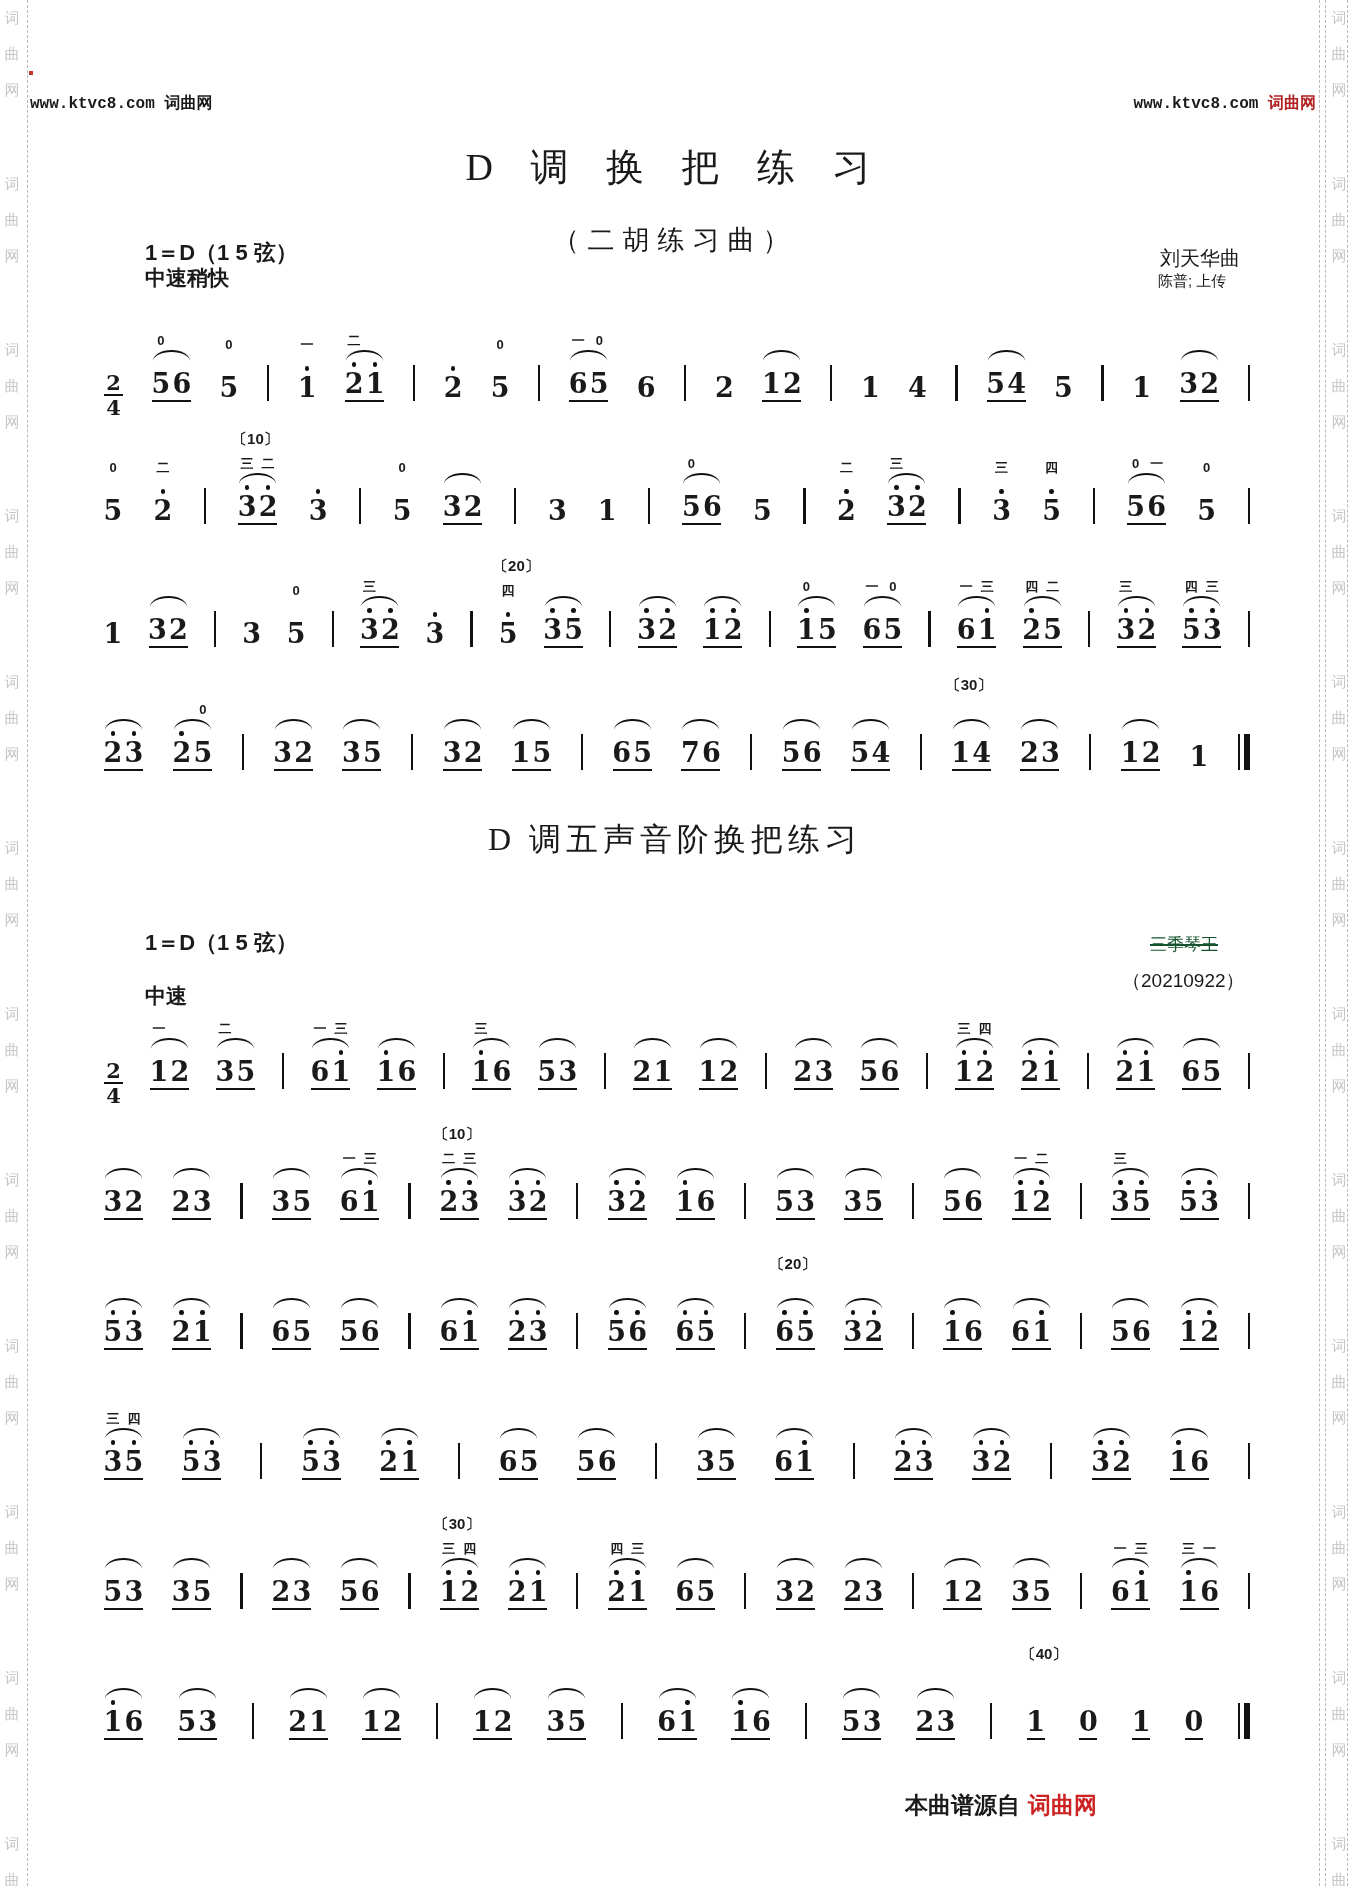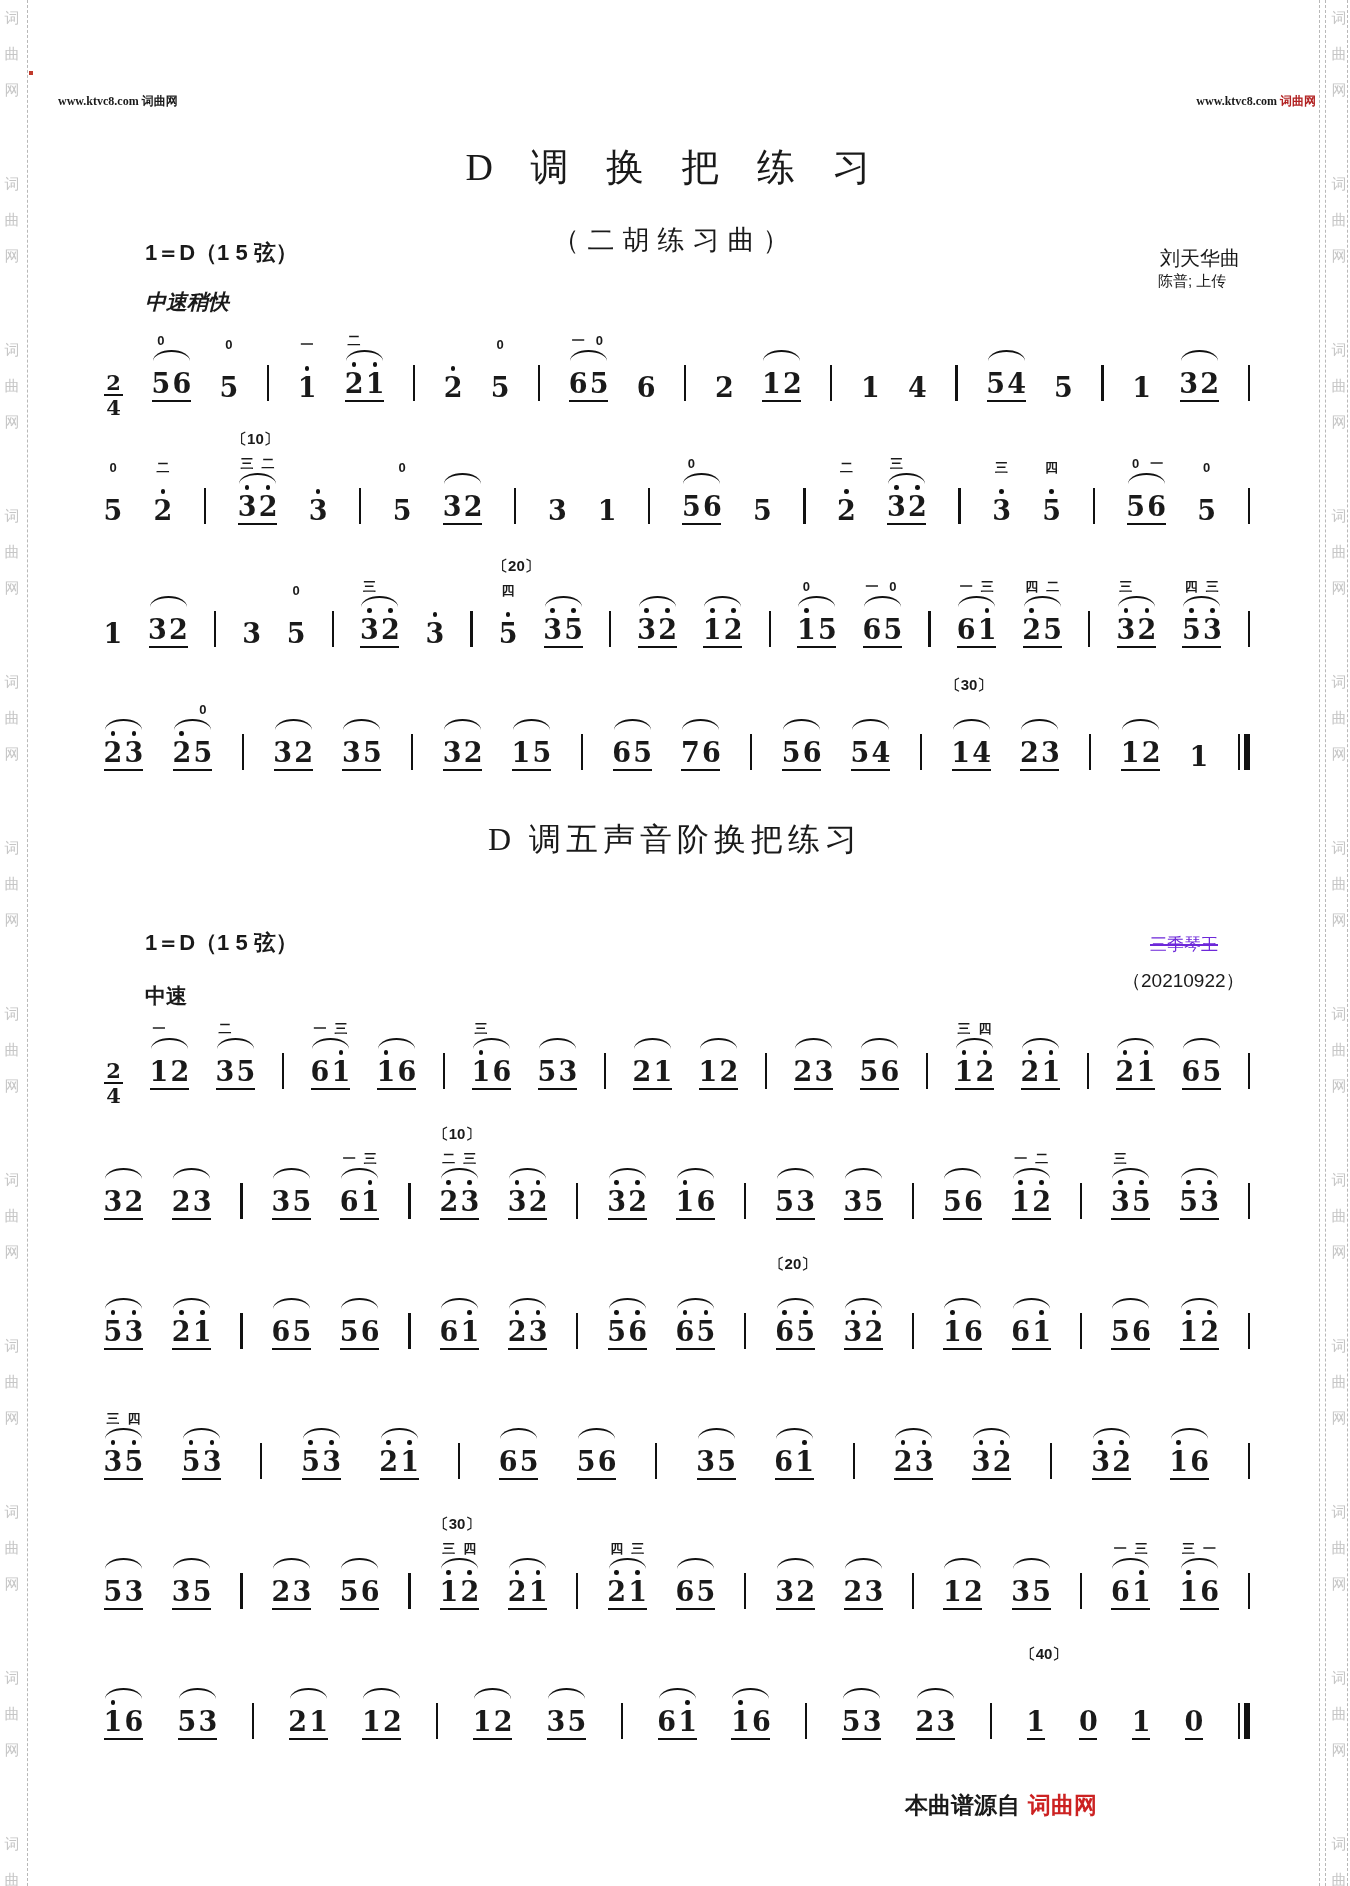--- a/index.html
+++ b/index.html
@@ -4,37 +4,37 @@
 <style>
   html,body{margin:0;padding:0;background:#ffffff;}
   .page{position:relative;width:1350px;height:1886px;background:#fff;overflow:hidden;
         font-family:"Liberation Sans",sans-serif;color:#1a1a1a;}
   
   .wm-col{position:absolute;top:0;width:20px;text-align:center;}
   .wm-col .wm-ch{display:block;font-size:15px;line-height:36px;color:#c6c6c6;}
   .wm-col .wm-gap{display:block;height:58px;}
   .dash{position:absolute;top:0;bottom:0;width:0;border-left:1px dashed #b8b8b8;}
   
-  .hdr{position:absolute;top:93px;font-family:Liberation Serif, serif;font-size:12px;font-weight:bold;margin-left:28px;}
+  .hdr{position:absolute;top:93px;font-family:Liberation Mono, monospace;font-size:16px;font-weight:bold;}
   .hdr-left{left:30px;}
   .hdr-right{right:34px;}
   .red{color:#b22222;}
   .speck{position:absolute;left:29px;top:71px;width:4px;height:4px;background:#c0392b;}
   
   .title1{position:absolute;top:142px;left:0;width:100%;text-align:center;
           font-size:38px;font-weight:normal;letter-spacing:14px;font-family:"Liberation Serif",serif;}
   .subtitle1{position:absolute;top:222px;left:0;width:100%;text-align:center;
           font-size:27px;letter-spacing:8px;font-family:"Liberation Serif",serif;}
   .title2{position:absolute;top:818px;left:0;width:100%;text-align:center;
           font-size:32px;font-weight:normal;letter-spacing:5px;font-family:"Liberation Serif",serif;}
   .keytxt{position:absolute;left:145px;font-size:22px;font-weight:bold;text-align:center;}
   .tempo{position:absolute;left:145px;font-size:21px;font-weight:bold;}
   .composer{position:absolute;left:1160px;top:245px;font-size:20px;}
   .uploader{position:absolute;left:1158px;top:272px;font-size:15px;}
-  .credit{position:absolute;left:1150px;top:933px;font-size:17px;color:#6d28d9;
+  .credit{position:absolute;left:1150px;top:933px;font-size:17px;color:#14532d;
           text-decoration:line-through;text-decoration-thickness:2px;}
   .date{position:absolute;left:1122px;top:968px;font-size:19px;}
   
   .lines{position:absolute;left:104px;width:1146px;}
   .p1lines{top:318px;}
   .p2lines{top:1006px;}
   .mline{display:flex;align-items:flex-end;justify-content:space-between;height:84px;position:relative;}
   .p1lines .mline{margin-bottom:39px;}
   .p2lines .mline{margin-bottom:46px;}
   .tok{display:flex;flex-direction:column;align-items:center;position:relative;}
@@ -167,21 +167,21 @@
     </div>
   <div class="dash" style="left:1347px;"></div>
   <div class="speck"></div>
 
   <div class="hdr hdr-left">www.ktvc8.com 词曲网</div>
   <div class="hdr hdr-right"><span>www.ktvc8.com </span><span class="red">词曲网</span></div>
 
   <div class="title1">D 调 换 把 练 习</div>
   <div class="subtitle1">（二胡练习曲）</div>
   <div class="keytxt" style="top:238px;">1＝D（1 5 弦）</div>
-  <div class="tempo" style="top:288px;font-style:italic;">中速稍快</div>
+  <div class="tempo" style="top:264px;">中速稍快</div>
   <div class="composer">刘天华曲</div>
   <div class="uploader">陈普; 上传</div>
 
   <div class="lines p1lines" id="p1lines">
       <div class="mline">
         <div class="tok meter">
           <div class="m-n">2</div>
           <div class="m-bar"></div>
           <div class="m-d">4</div>
         </div>

